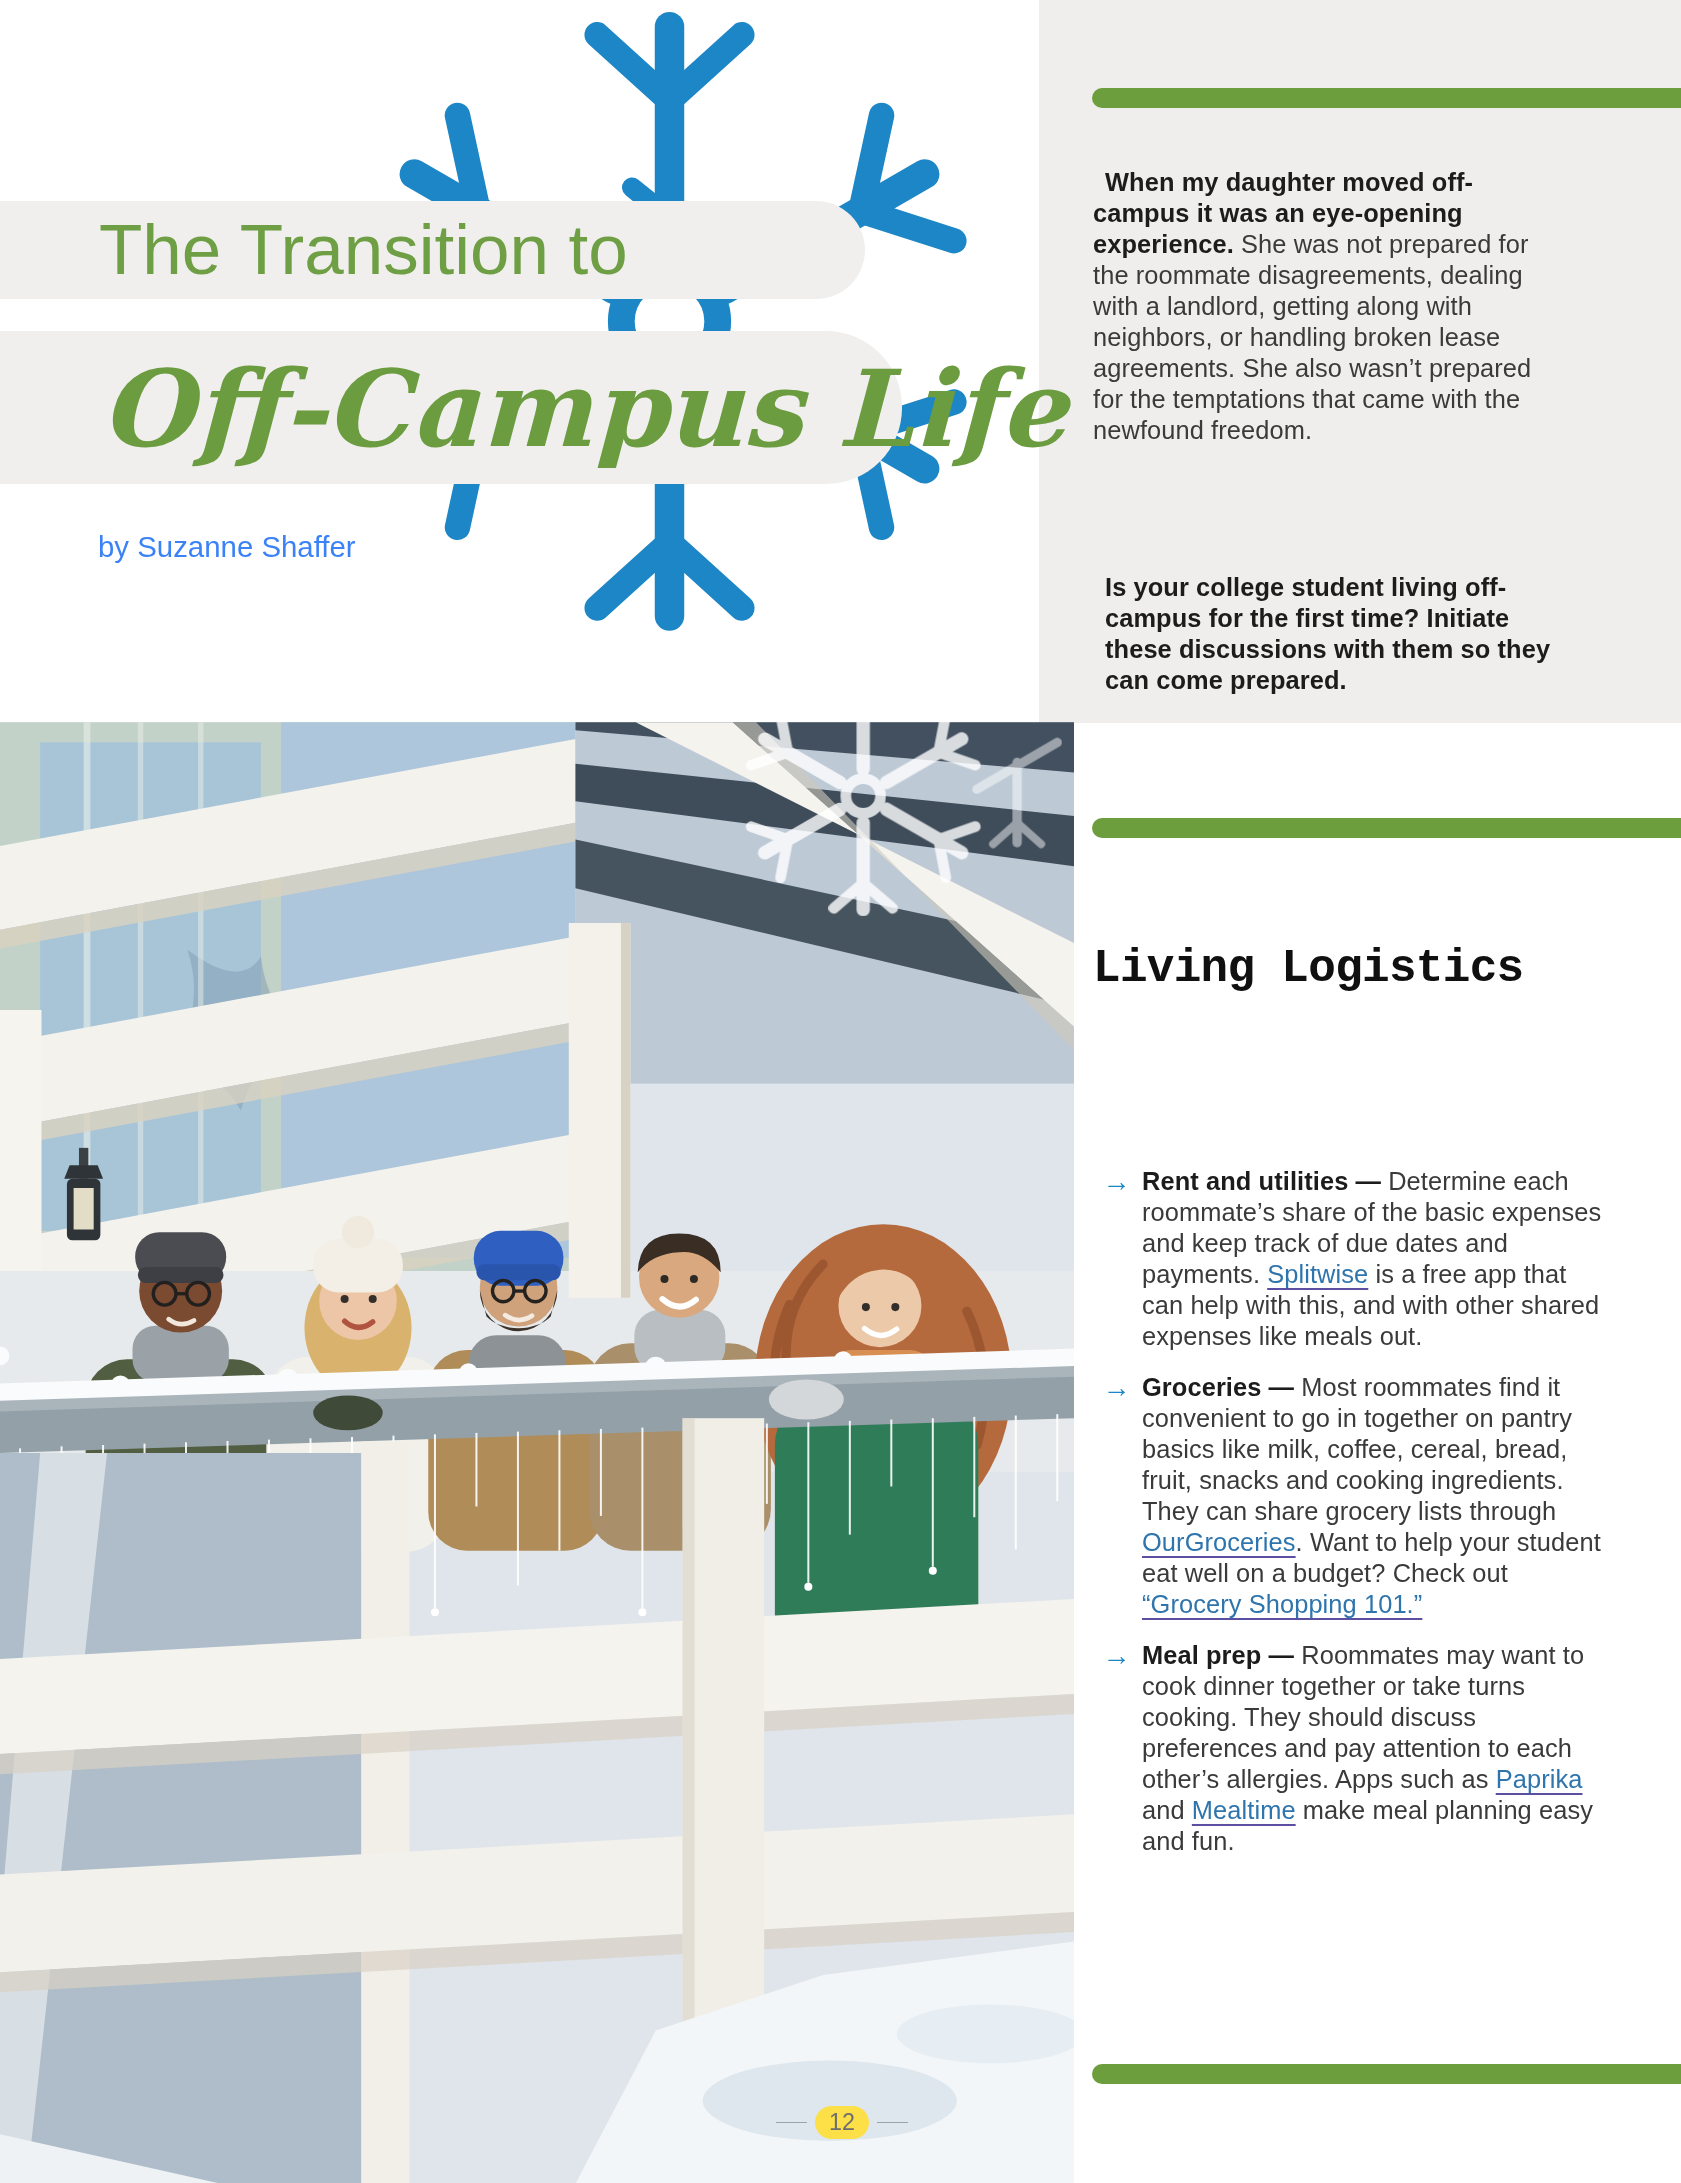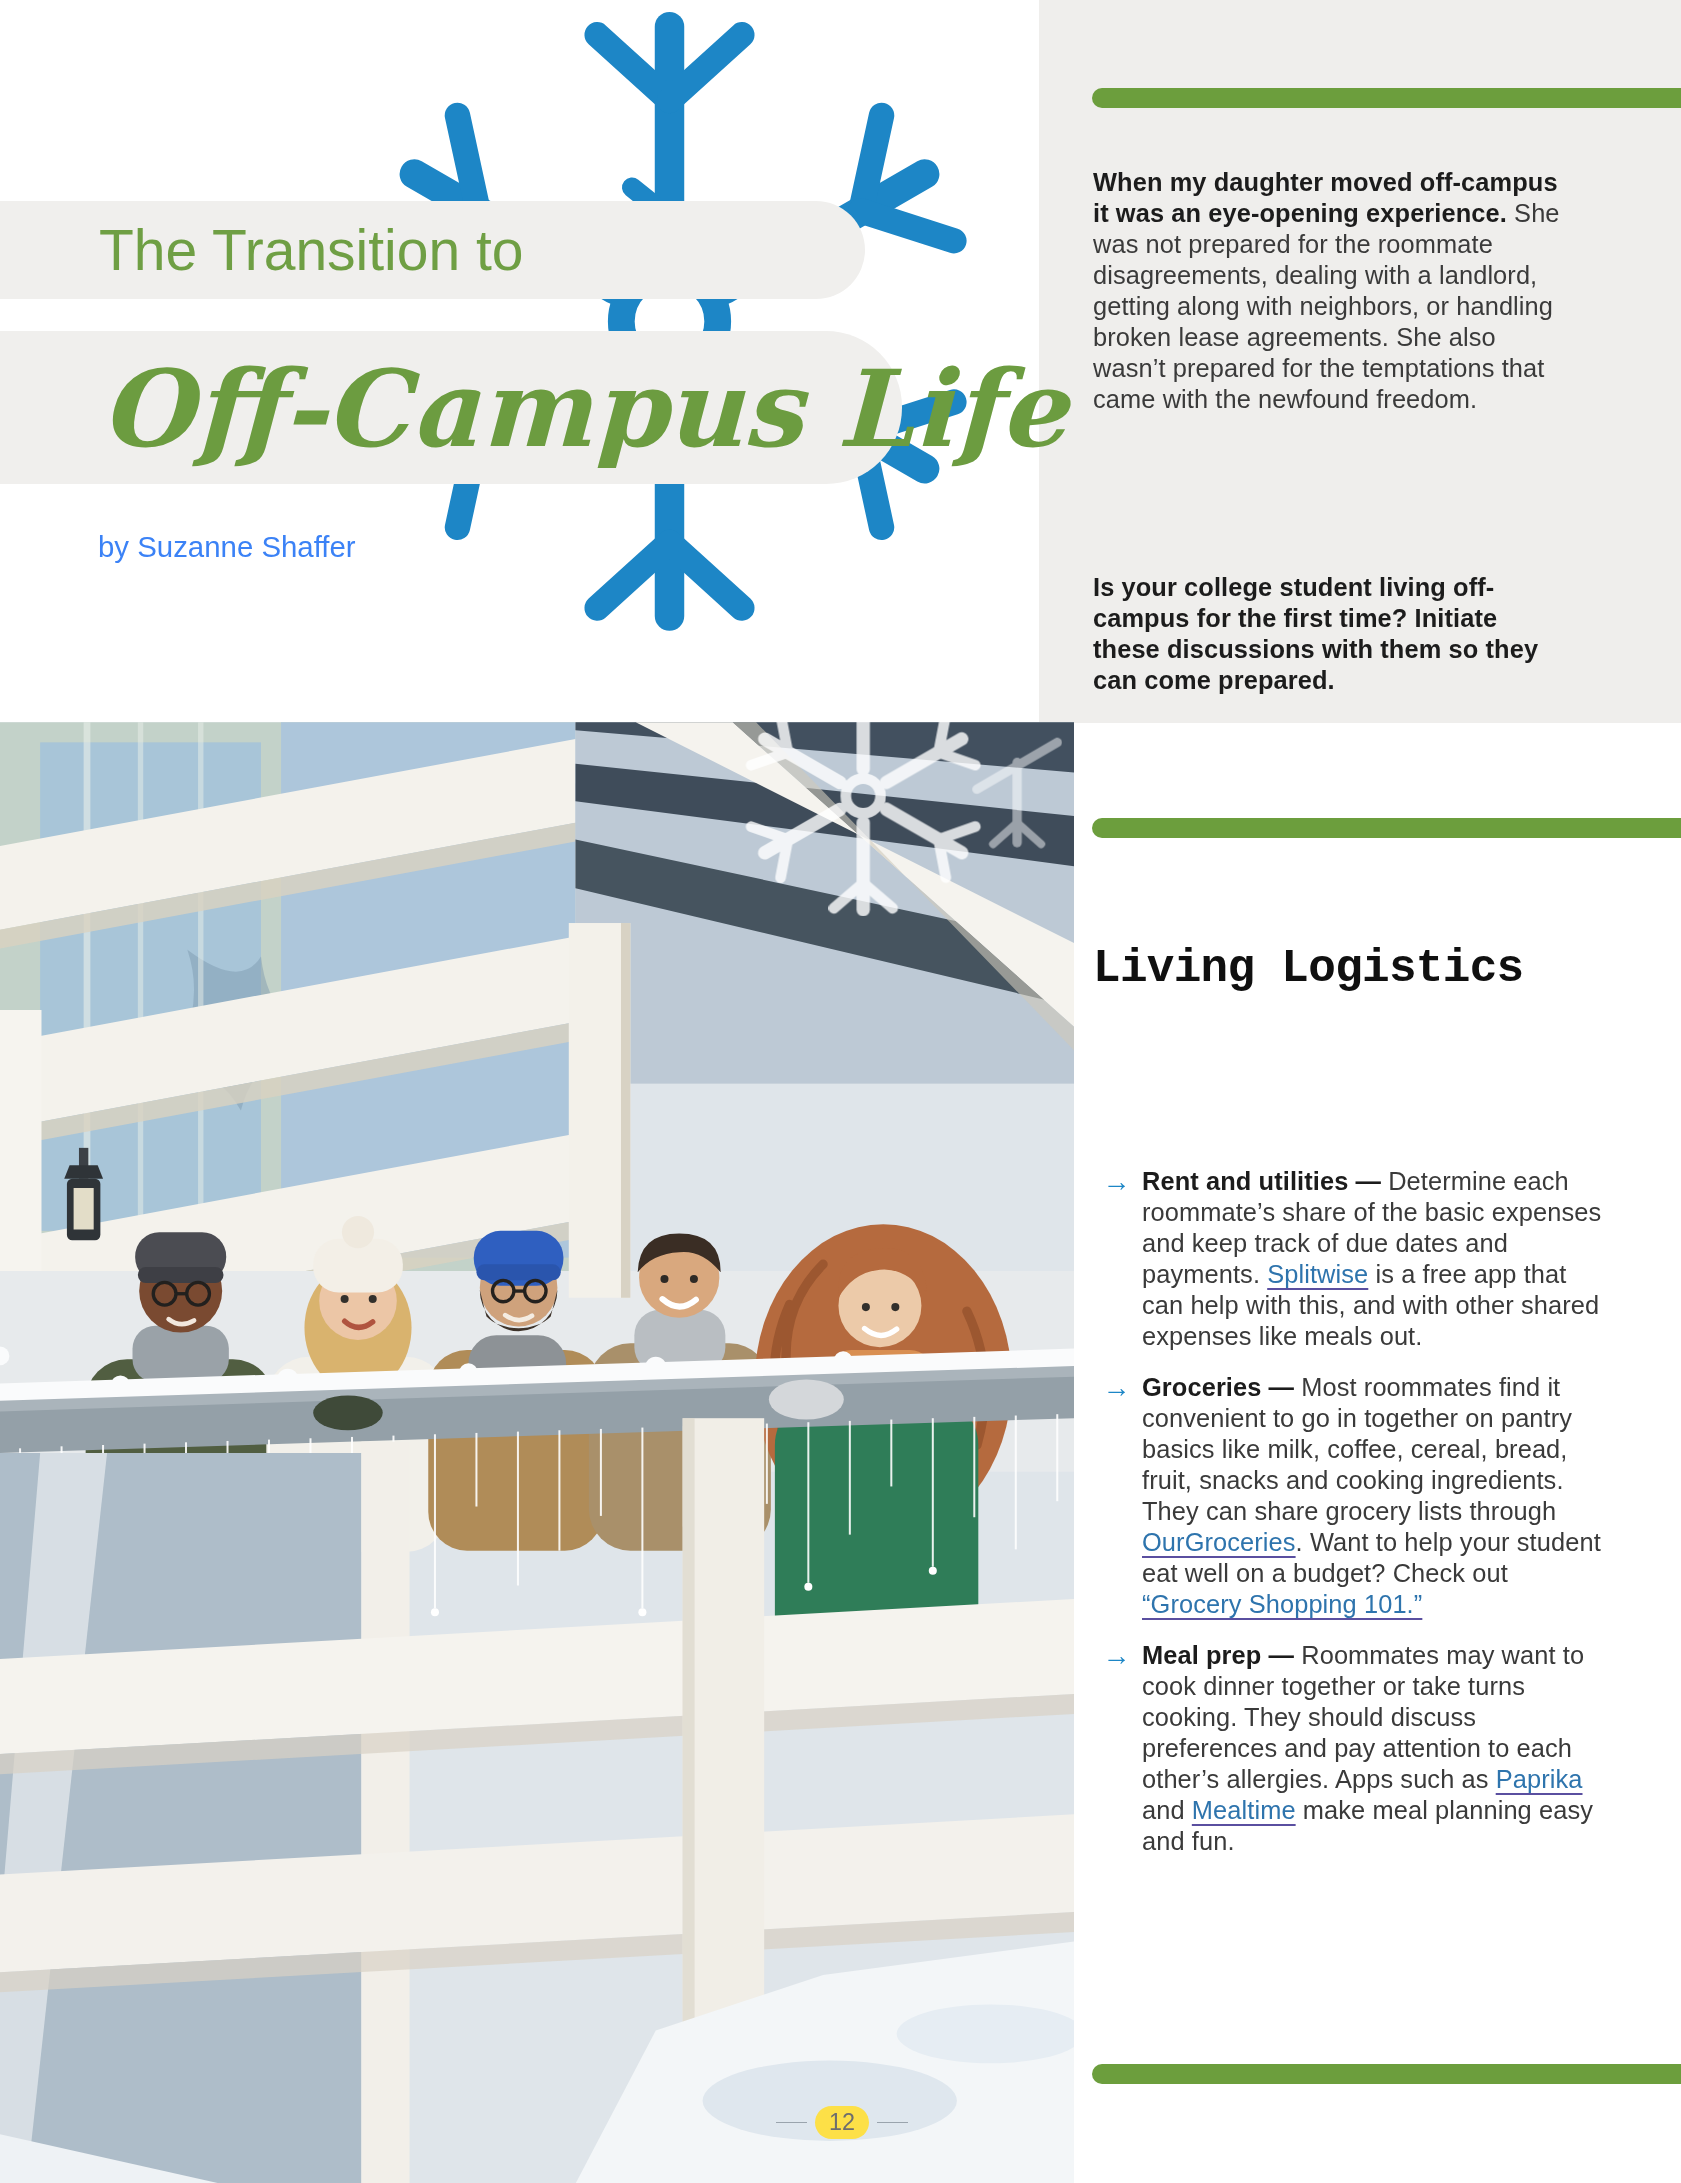--- a/index.html
+++ b/index.html
@@ -4,40 +4,40 @@
 <style>
   html,body{margin:0;padding:0;background:#ffffff;}
   #page{position:relative;width:1681px;height:2183px;overflow:hidden;background:#ffffff;
         font-family:"Liberation Sans",sans-serif;}
 
   
   .band{position:absolute;left:0;background:#f0efed;z-index:2;}
   #band1{top:201px;width:865px;height:98px;border-radius:0 49px 49px 0;}
   #band2{top:331px;width:902px;height:153px;border-radius:0 76px 76px 0;}
   #title-line1{position:absolute;left:99px;top:206px;z-index:3;
-imary     font-family:"Liberation Serif",serif;font-size:57px;line-height:88px;
+imary     font-family:"Liberation Serif",serif;font-size:71px;line-height:88px;
      color:#6f9f44;white-space:nowrap;}
   #title-line2{position:absolute;left:110px;top:345px;z-index:3;
      font-family:"DejaVu Serif",serif;font-style:italic;font-weight:700;
      font-size:106px;line-height:127px;color:#6c9c40;white-space:nowrap;
      transform:skewX(-4deg);}
   #byline{position:absolute;left:98px;top:530px;z-index:3;font-size:29.4px;color:#3b82f6;}
 
   #snowflake{position:absolute;left:328px;top:0px;z-index:1;}
 
   
   #right-panel{position:absolute;left:1039px;top:0;width:642px;height:723px;background:#efeeec;z-index:1;}
   .greenbar{position:absolute;left:1092px;width:589px;height:20px;background:#6c9e3d;
             border-radius:10px 0 0 10px;z-index:4;}
   #bar-top{top:88px;} #bar-mid{top:818px;} #bar-bottom{top:2064px;}
 
   .copy{position:absolute;left:1093px;z-index:4;color:#3a3a3a;font-size:25.4px;line-height:31px;
         letter-spacing:0.1px;}
   #intro-par{top:142px;width:472px;}
-  #intro-par .b,#callout-par{font-weight:700;color:#1c1c1c;}
+  #intro-par .b,#callout-par{font-weight:700;color:#1c1c1c;margin-left:12px;}
   #callout-par{top:547px;width:472px;}
   #section-heading{top:905px;width:549px;font-family:Liberation Mono, monospace;
       font-weight:700;font-size:46px;line-height:52px;color:#101010;letter-spacing:-0.7px;}
   #section-intro{top:972px;width:482px;}
 
   #bullet-list{position:absolute;left:1093px;top:1166px;width:556px;z-index:4;
       list-style:none;margin:0;padding:0;}
   #bullet-list li{display:flex;margin:0 0 20px 0;}
   .arrow{flex:0 0 43px;color:#1d86c6;font-weight:700;font-size:28px;line-height:31px;
          padding-left:9.4px;box-sizing:border-box;}

